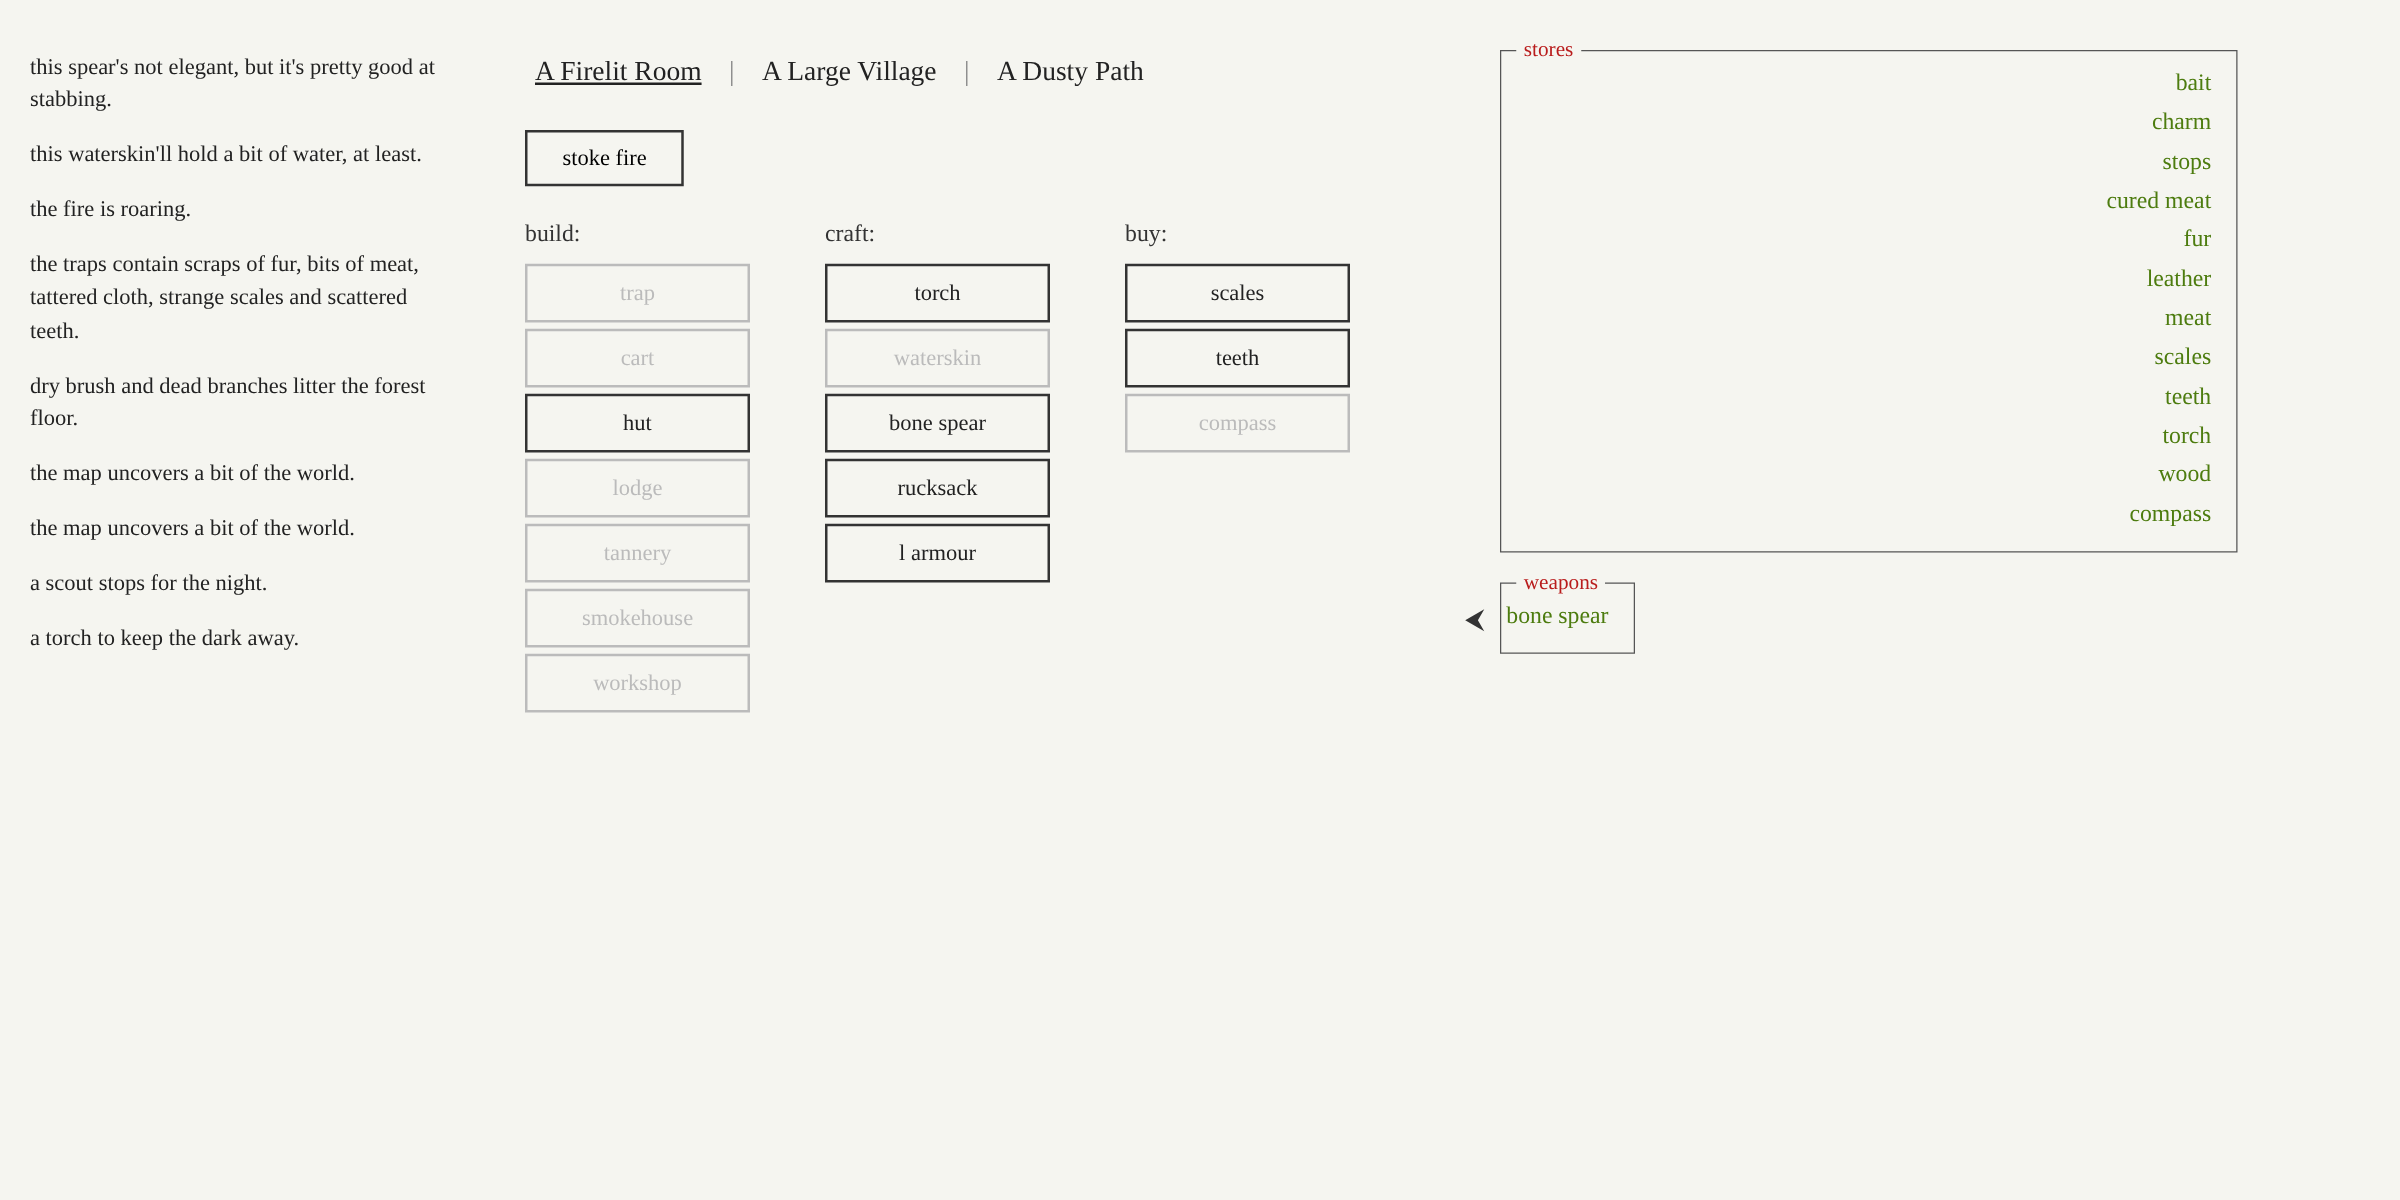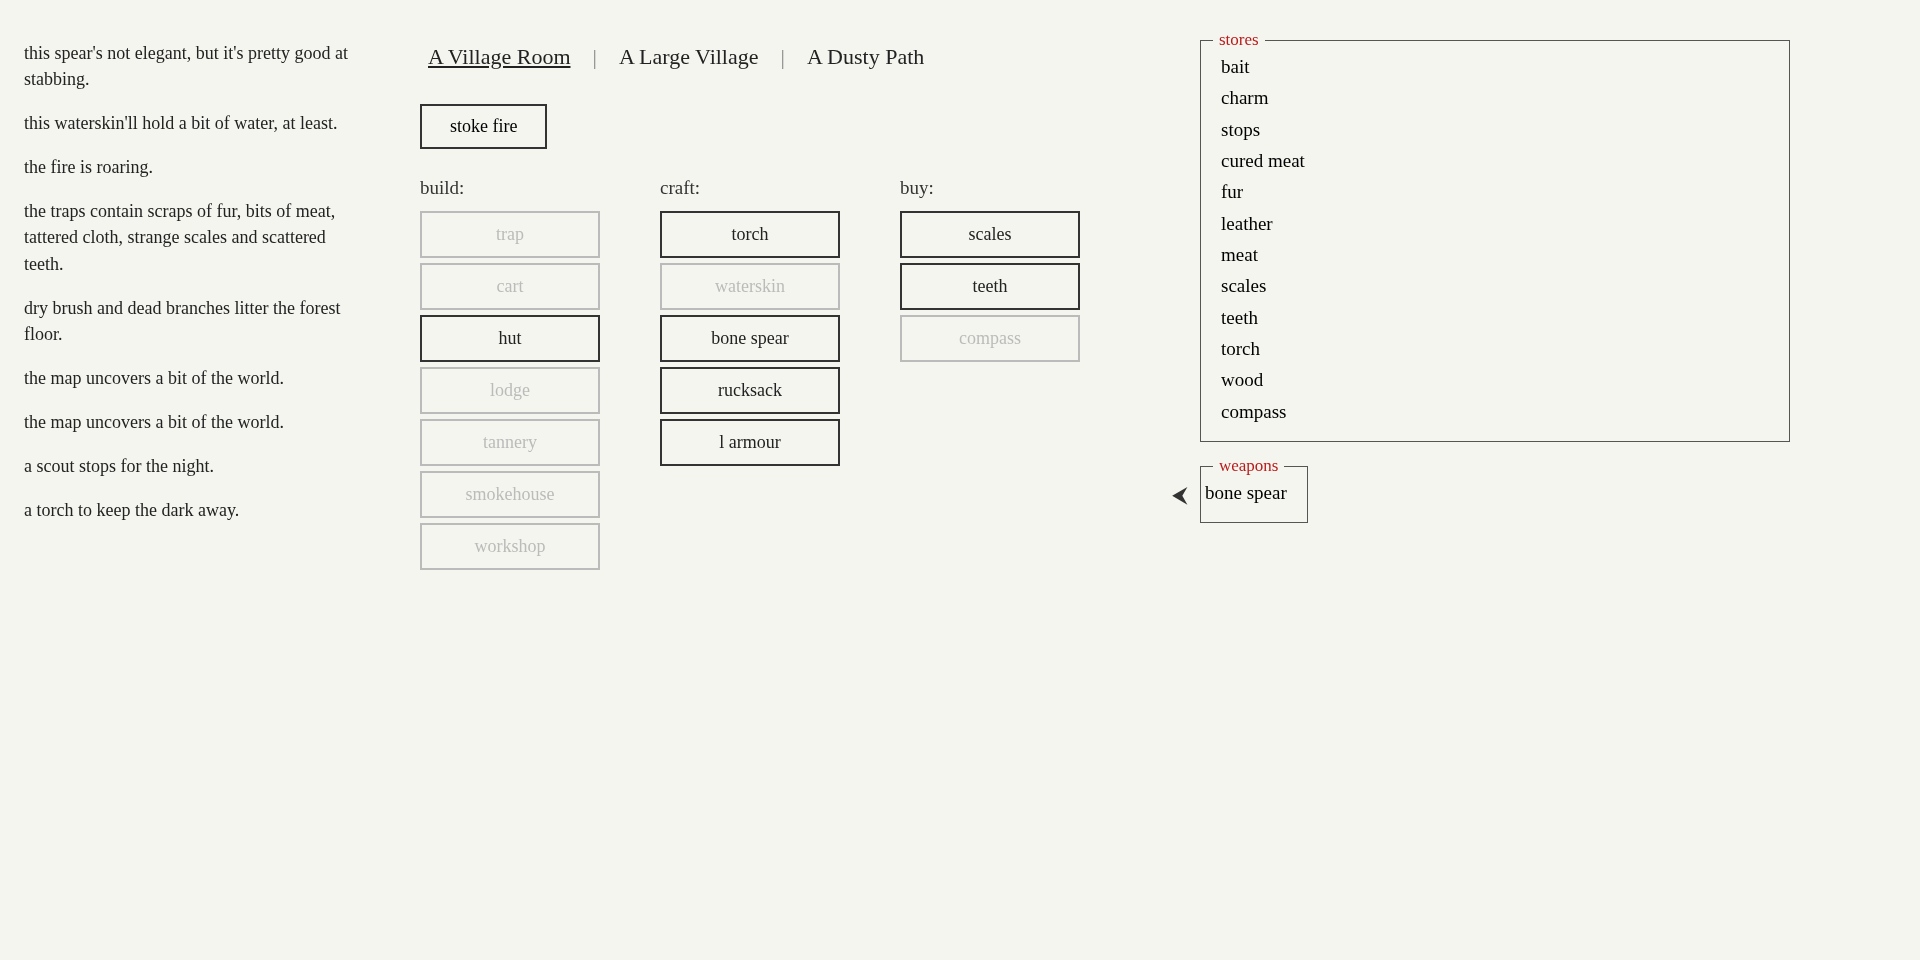--- a/index.html
+++ b/index.html
@@ -134,22 +134,23 @@
       left: 12px;
       background: #f5f5f0;
       padding: 0 6px;
       font-size: 17px;
       color: #b91c1c;
     }
 
     .store-item {
       font-size: 19px;
       line-height: 1.65;
-      color: #000000;
+      color: #4d7c0f;
       cursor: default;
+      text-align: right;
     }
 
     .weapons-box {
       border: 1px solid #555;
       padding: 10px 20px 14px 4px;
       position: relative;
       background: #f5f5f0;
     }
 
     .cursor-icon {
@@ -179,21 +180,21 @@
       <div class="log-message">dry brush and dead branches litter the forest floor.</div>
       <div class="log-message">the map uncovers a bit of the world.</div>
       <div class="log-message">the map uncovers a bit of the world.</div>
       <div class="log-message">a scout stops for the night.</div>
       <div class="log-message">a torch to keep the dark away.</div>
     </div>
 
   <div class="main-panel">
     
     <div class="nav-tabs">
-      <span class="nav-tab active">A Village Room</span>
+      <span class="nav-tab active">A Firelit Room</span>
       <span class="nav-separator">|</span>
       <span class="nav-tab">A Large Village</span>
       <span class="nav-separator">|</span>
       <span class="nav-tab">A Dusty Path</span>
     </div>
 
     
     <button class="stoke-fire-btn">stoke fire</button>
 
     

